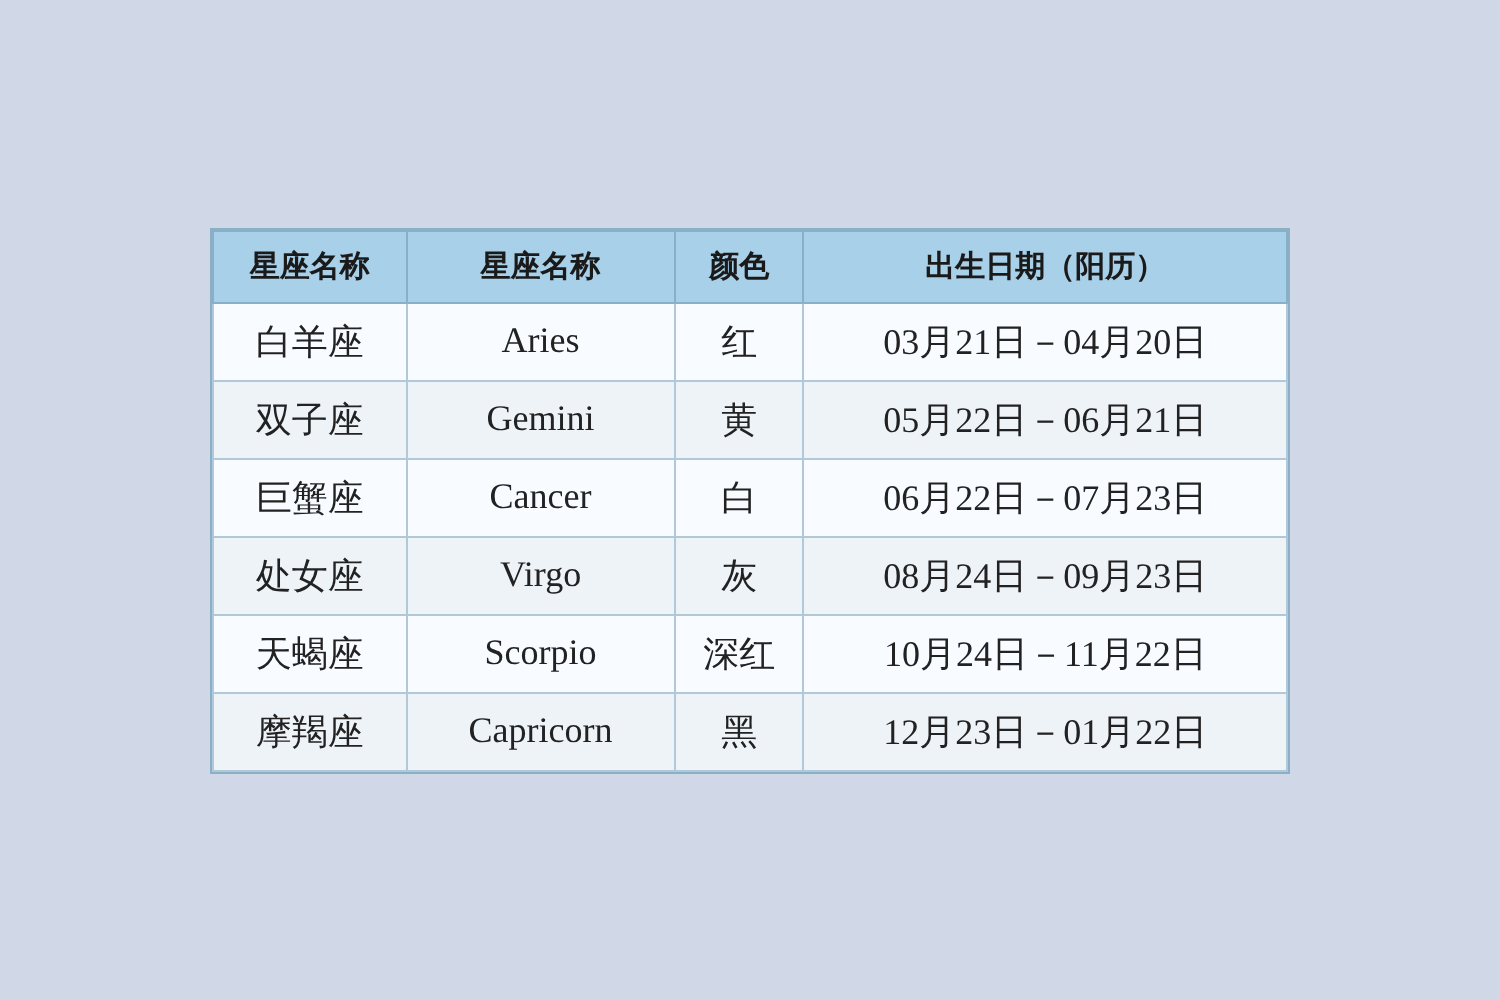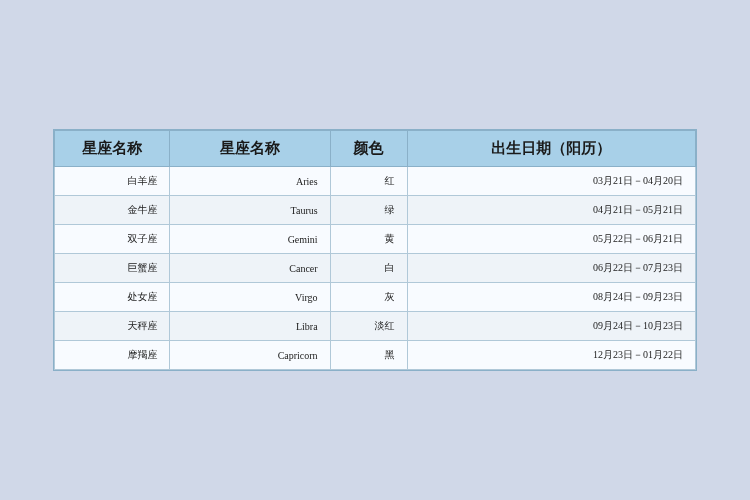--- a/index.html
+++ b/index.html
@@ -14,21 +14,21 @@
       background-color: #d0d8e8;
       display: flex;
       align-items: center;
       justify-content: center;
       font-family: "SimSun", "宋体", serif;
     }
 
     .table-container {
       background-color: #f0f4f8;
       border: 1px solid #8ab0c8;
-      width: 644px;
+      width: 540px;
     }
 
     table {
       width: 100%;
       border-collapse: collapse;
     }
 
     thead tr {
       background-color: #a8d0e8;
     }
@@ -46,22 +46,22 @@
       background-color: #f8fbff;
     }
 
     tbody tr:nth-child(even) {
       background-color: #eef3f8;
     }
 
     tbody td {
       border: 1px solid #b0c8d8;
       padding: 7px 12px;
-      text-align: right;
-      font-size: 10px;
+      text-align: center;
+      font-size: 18px;
       color: #222;
     }
 
     .col-chinese { width: 18%; }
     .col-english { width: 25%; }
     .col-color   { width: 12%; }
     .col-date    { width: 45%; }
   </style>
 </head>
 <body>
@@ -77,48 +77,42 @@
       </tr>
     </thead>
     <tbody id="table-body">
     <tr>
           <td>白羊座</td>
           <td>Aries</td>
           <td>红</td>
           <td>03月21日－04月20日</td>
         </tr>
         <tr>
-          <td>金牛座</td>
-          <td>Taurus</td>
-          <td>绿</td>
-          <td>04月21日－05月21日</td>
-        </tr>
-        <tr>
           <td>双子座</td>
           <td>Gemini</td>
           <td>黄</td>
           <td>05月22日－06月21日</td>
         </tr>
         <tr>
           <td>巨蟹座</td>
           <td>Cancer</td>
           <td>白</td>
           <td>06月22日－07月23日</td>
         </tr>
         <tr>
           <td>处女座</td>
           <td>Virgo</td>
           <td>灰</td>
           <td>08月24日－09月23日</td>
         </tr>
         <tr>
-          <td>天秤座</td>
-          <td>Libra</td>
-          <td>淡红</td>
-          <td>09月24日－10月23日</td>
+          <td>天蝎座</td>
+          <td>Scorpio</td>
+          <td>深红</td>
+          <td>10月24日－11月22日</td>
         </tr>
         <tr>
           <td>摩羯座</td>
           <td>Capricorn</td>
           <td>黑</td>
           <td>12月23日－01月22日</td>
         </tr>
       </tbody>
   </table>
 </div>

